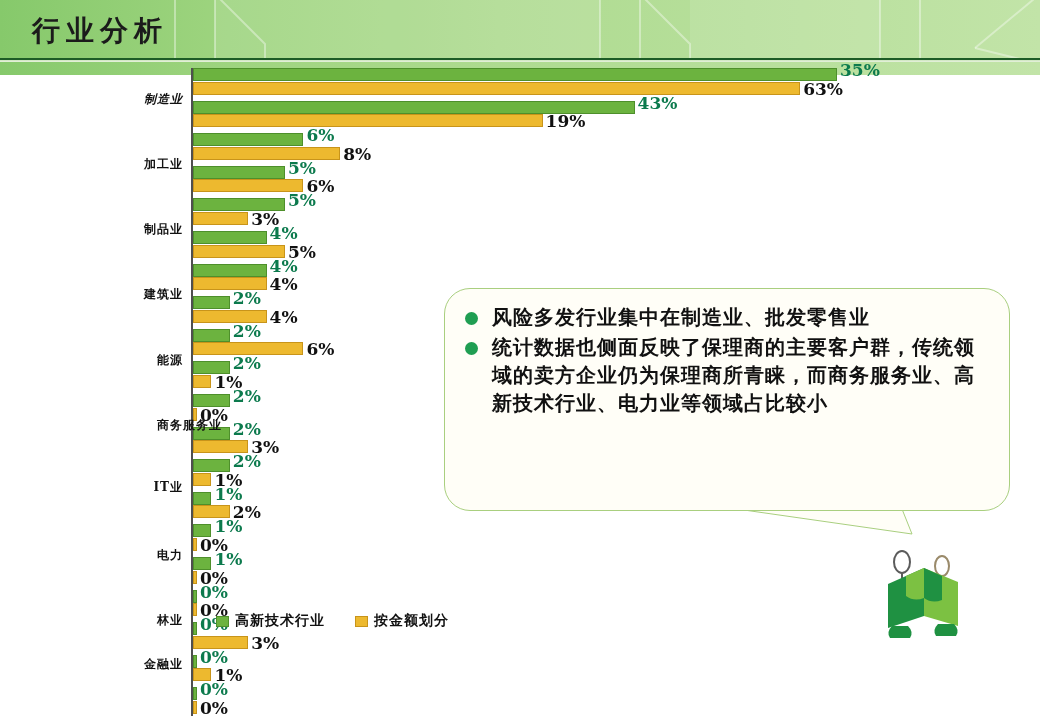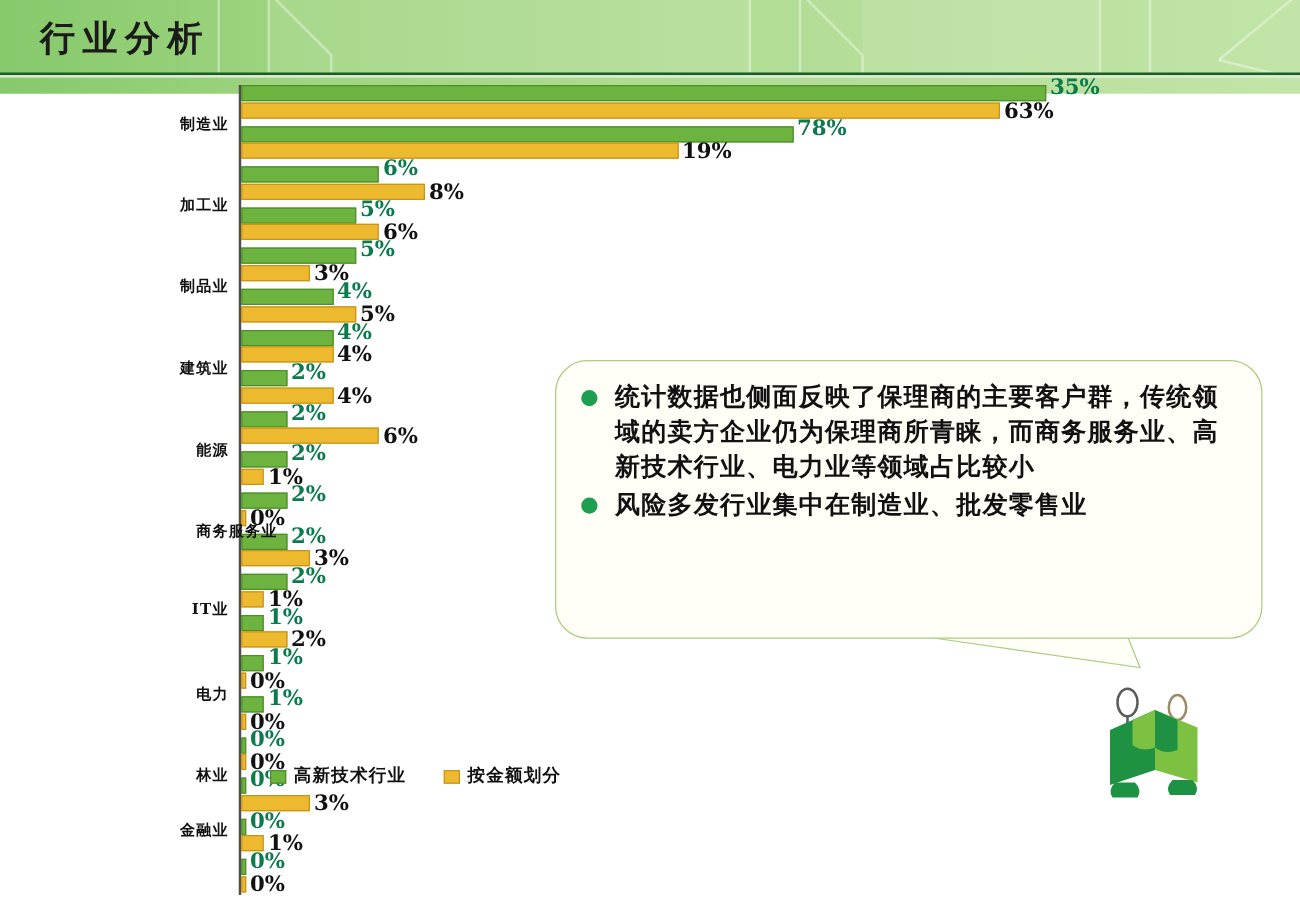--- a/index.html
+++ b/index.html
@@ -111,21 +111,21 @@
 <div id="header-underline"></div>
 
 <div id="chart">
   <div id="axis-line"></div>
   <div id="bars-layer">
       <div class="bar s0" style="top: 6px; width: 644px;"></div>
       <div class="vlabel s0" style="left: 840px; top: 0px;">35%</div>
       <div class="bar s1" style="top: 19.5px; width: 607.2px;"></div>
       <div class="vlabel s1" style="left: 803.2px; top: 18.5px;">63%</div>
       <div class="bar s0" style="top: 38.6px; width: 441.6px;"></div>
-      <div class="vlabel s0" style="left: 637.6px; top: 32.6px;">78%</div>
+      <div class="vlabel s0" style="left: 637.6px; top: 32.6px;">43%</div>
       <div class="bar s1" style="top: 52.1px; width: 349.6px;"></div>
       <div class="vlabel s1" style="left: 545.6px; top: 51.1px;">19%</div>
       <div class="bar s0" style="top: 71.2px; width: 110.4px;"></div>
       <div class="vlabel s0" style="left: 306.4px; top: 65.2px;">6%</div>
       <div class="bar s1" style="top: 84.7px; width: 147.2px;"></div>
       <div class="vlabel s1" style="left: 343.2px; top: 83.7px;">8%</div>
       <div class="bar s0" style="top: 103.8px; width: 92px;"></div>
       <div class="vlabel s0" style="left: 288px; top: 97.8px;">5%</div>
       <div class="bar s1" style="top: 117.3px; width: 110.4px;"></div>
       <div class="vlabel s1" style="left: 306.4px; top: 116.3px;">6%</div>
@@ -188,21 +188,21 @@
       <div class="bar s0" style="top: 592.8px; width: 4px;"></div>
       <div class="vlabel s0" style="left: 200px; top: 586.8px;">0%</div>
       <div class="bar s1" style="top: 606.3px; width: 18.4px;"></div>
       <div class="vlabel s1" style="left: 214.4px; top: 605.3px;">1%</div>
       <div class="bar s0" style="top: 625.4px; width: 4px;"></div>
       <div class="vlabel s0" style="left: 200px; top: 619.4px;">0%</div>
       <div class="bar s1" style="top: 638.9px; width: 4px;"></div>
       <div class="vlabel s1" style="left: 200px; top: 637.9px;">0%</div>
     </div>
   <div id="labels-layer">
-      <div class="cat-label-wrap" style="top: 28.8px;">
+      <div class="cat-label-wrap" style="top: 28.8px; font-style: italic;">
         <div class="cat-label">制造业</div>
       </div>
       <div class="cat-label-wrap" style="top: 94px;">
         <div class="cat-label">加工业</div>
       </div>
       <div class="cat-label-wrap" style="top: 159.2px;">
         <div class="cat-label">制品业</div>
       </div>
       <div class="cat-label-wrap" style="top: 224.4px;">
         <div class="cat-label">建筑业</div>
@@ -236,25 +236,25 @@
   <span class="lt">按金额划分</span>
 </div>
 
 <svg id="callout-tail" viewBox="0 0 580 290" width="580" height="290">
   <path d="M300 222 L468 246 L452 206" fill="#fffef7" stroke="#a9cf7f" stroke-width="1"></path>
 </svg>
 <div id="callout">
   <div id="callout-inner">
     <div class="bullet-row">
       <span class="bullet-dot"></span>
-      <span class="bullet-text">统计数据也侧面反映了保理商的主要客户群，传统领域的卖方企业仍为保理商所青睐，而商务服务业、高新技术行业、电力业等领域占比较小</span>
+      <span class="bullet-text">风险多发行业集中在制造业、批发零售业</span>
     </div>
     <div class="bullet-row">
       <span class="bullet-dot"></span>
-      <span class="bullet-text">风险多发行业集中在制造业、批发零售业</span>
+      <span class="bullet-text">统计数据也侧面反映了保理商的主要客户群，传统领域的卖方企业仍为保理商所青睐，而商务服务业、高新技术行业、电力业等领域占比较小</span>
     </div>
   </div>
 </div>
 
 <svg id="logo" viewBox="0 0 120 105">
   <ellipse cx="36" cy="22" rx="8" ry="11" fill="none" stroke="#5b5b5b" stroke-width="2"></ellipse>
   <ellipse cx="76" cy="26" rx="7" ry="10" fill="none" stroke="#9a8a6a" stroke-width="2"></ellipse>
   <path d="M36 33 L36 47" stroke="#5b5b5b" stroke-width="2"></path>
   <path d="M76 36 L76 50" stroke="#9a8a6a" stroke-width="2"></path>
   <path d="M22 44 L58 28 L58 76 L22 88 Z" fill="#1f9142"></path>

